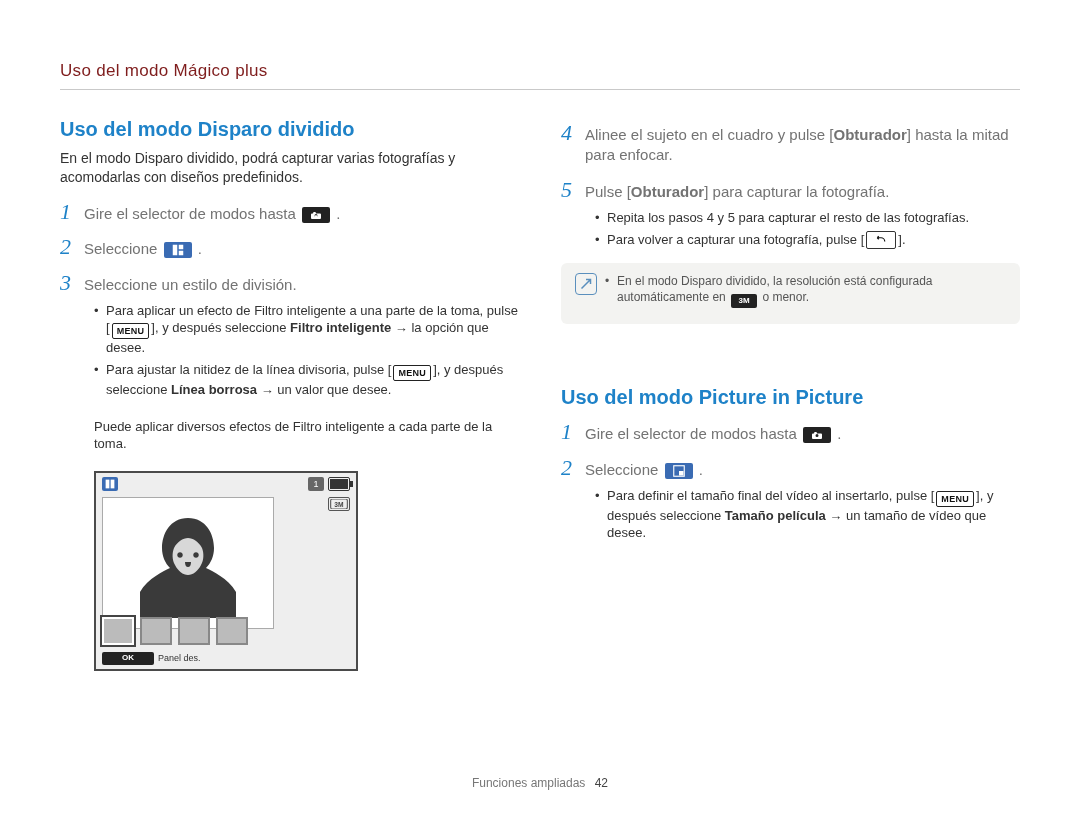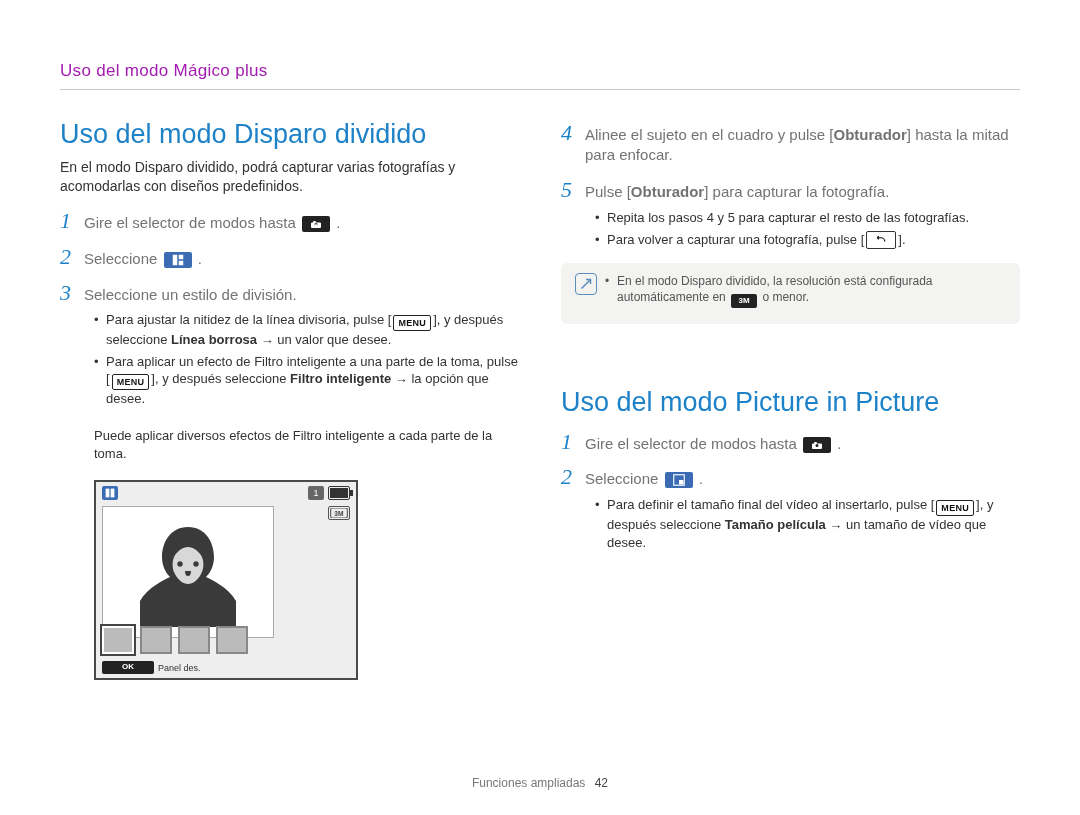--- a/index.html
+++ b/index.html
@@ -13,38 +13,38 @@
   }
   .page {
     width: 1080px;
     height: 815px;
     box-sizing: border-box;
     padding: 60px 60px 0 60px;
     position: relative;
   }
   .hdr {
     font-size: 17px;
-    color: #a21caf;
+    color: #7f1d1d;
     letter-spacing: 0.3px;
     border-bottom: 1px solid #c9c9c9;
     padding-bottom: 6px;
     margin-bottom: 22px;
     font-weight: 300;
   }
   .cols {
     display: flex;
     gap: 42px;
   }
   .col {
     flex: 1 1 0;
     min-width: 0;
   }
   h2.section {
-    font-size: 27px;
-    font-weight: 400;
+    font-size: 20px;
+    font-weight: 700;
     color: #1e82c8;
     margin: 4px 0 6px 0;
   }
   .intro {
     font-size: 14px;
     color: #333;
     margin-bottom: 10px;
   }
   
   .step {
@@ -252,26 +252,26 @@
         </div>
       </div>
 
       <div class="step">
         <div class="num">3</div>
         <div class="body">Seleccione un estilo de división.</div>
       </div>
 
       <ul class="bullets">
         <li>
+          <span>Para aplicar un efecto de Filtro inteligente a una parte de la toma, pulse [</span><span class="chip menu">MENU</span><span>], y después seleccione</span>
+          <span class="bbold">Filtro inteligente</span><span> → la opción que desee.</span>
+        </li>
+        <li>
           <span>Para ajustar la nitidez de la línea divisoria, pulse [</span><span class="chip menu">MENU</span><span>], y después seleccione</span>
           <span class="bbold">Línea borrosa</span><span> → un valor que desee.</span>
-        </li>
-        <li>
-          <span>Para aplicar un efecto de Filtro inteligente a una parte de la toma, pulse [</span><span class="chip menu">MENU</span><span>], y después seleccione</span>
-          <span class="bbold">Filtro inteligente</span><span> → la opción que desee.</span>
         </li>
       </ul>
       <div class="sub-indent">Puede aplicar diversos efectos de Filtro inteligente a cada parte de la toma.</div>
 
       <div class="cam">
         <div class="topbar">
           <div class="left">
             <span class="badge">
               <svg viewBox="0 0 16 16" width="10" height="10">
                   <rect x="1" y="1" width="6" height="14" fill="#fff"></rect>

